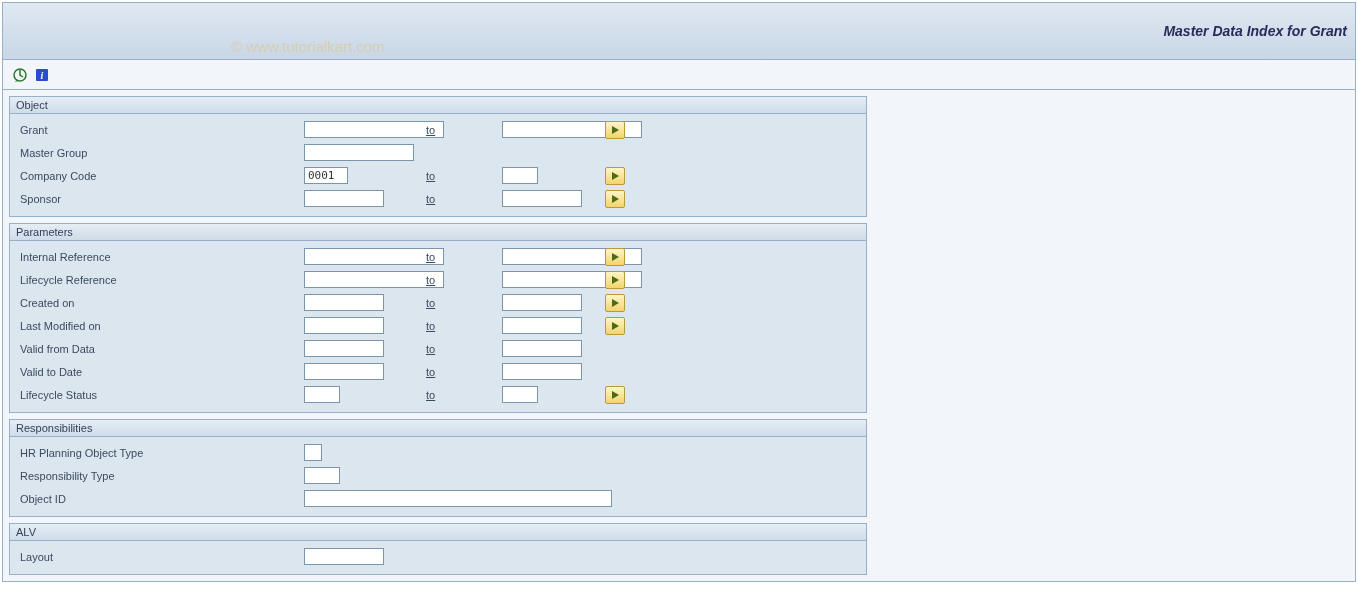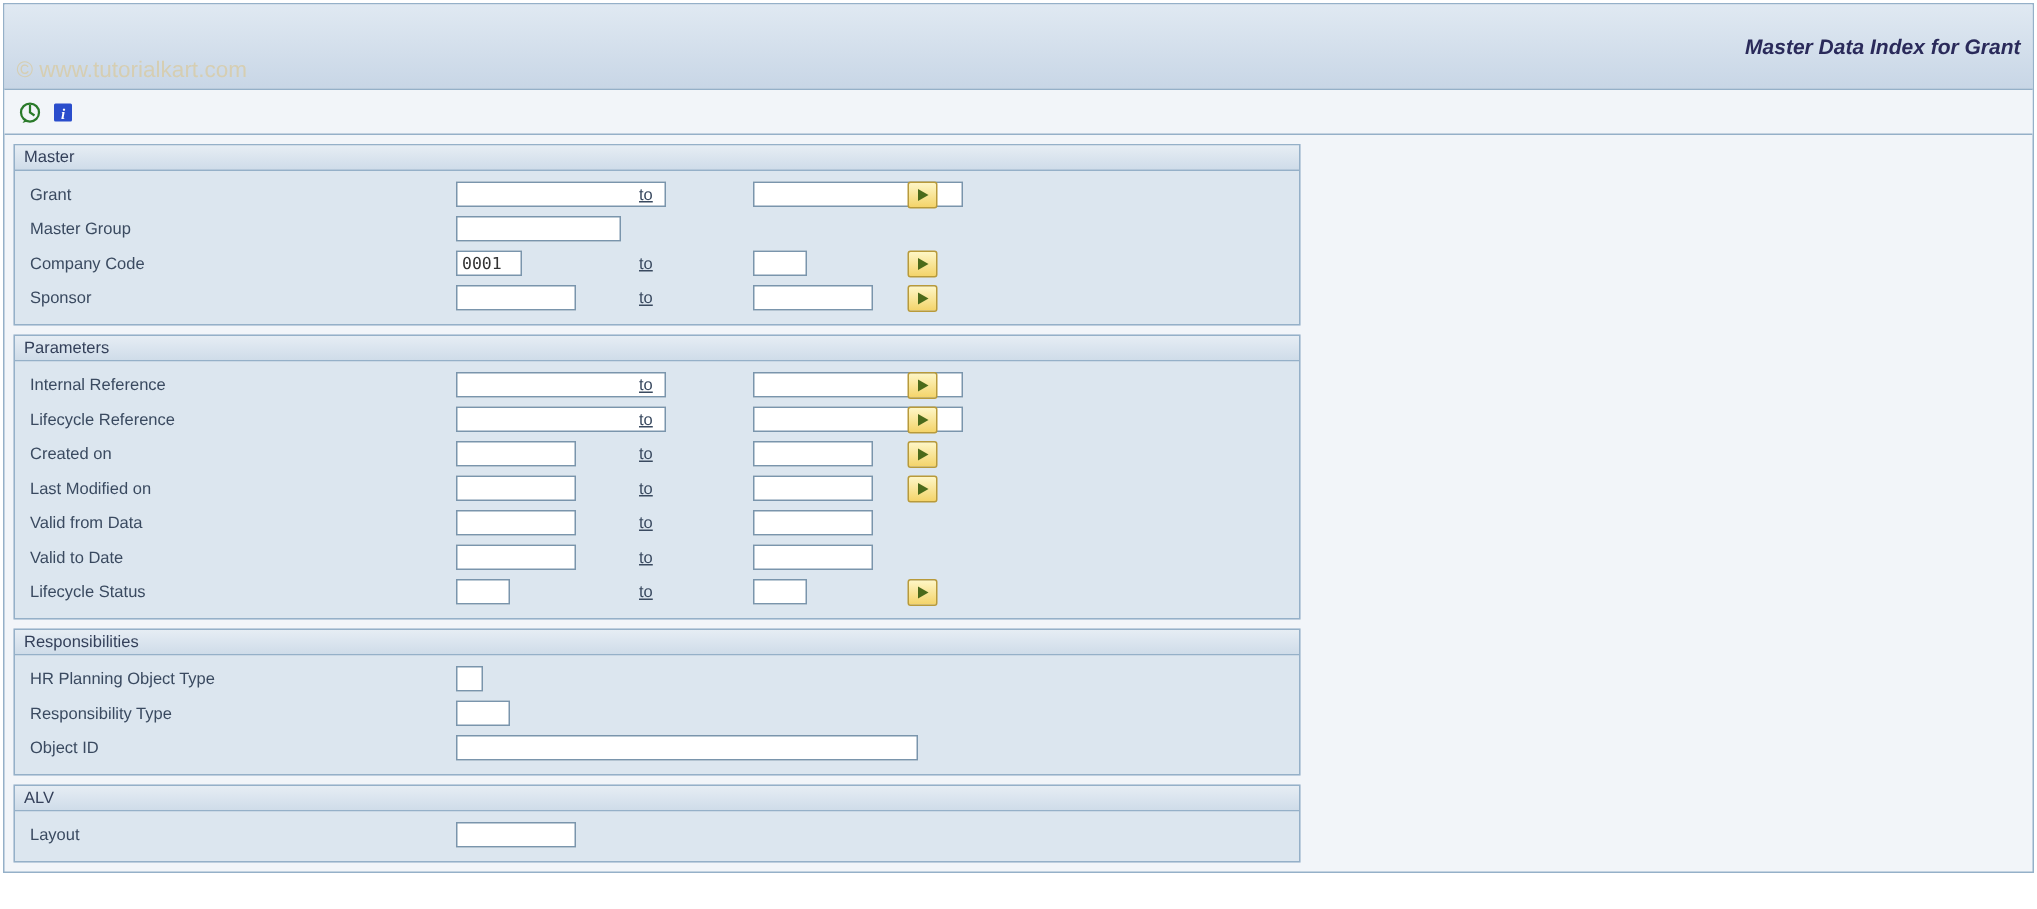--- a/index.html
+++ b/index.html
@@ -40,20 +40,21 @@
       width: 18px;
       height: 18px;
       display: inline-flex;
       align-items: center;
       justify-content: center;
       cursor: pointer;
     }
     .watermark {
       color: #d6ceb2;
       font-size: 15px;
+      margin-left: 220px;
       pointer-events: none;
       position: absolute;
       top: 38px;
     }
     .content {
       padding: 6px;
       display: flex;
       flex-direction: column;
       gap: 6px;
     }
@@ -154,21 +155,21 @@
         <rect x="1" y="1" width="12" height="12" fill="#2a4dcc" rx="1"></rect>
         <text x="7" y="11" text-anchor="middle" fill="#fff" font-size="10" font-family="serif" font-weight="bold" font-style="italic">i</text>
       </svg>
     </span>
     <span class="watermark">© www.tutorialkart.com</span>
   </div>
 
   <div class="content">
 
     <div class="group-box">
-      <div class="group-header">Master</div>
+      <div class="group-header">Object</div>
       <div class="group-body">
         <div class="form-row">
           <span class="form-label">Grant</span>
           <input class="input input-w140" style="">
           <span class="col-to-label">to</span>
           <span class="col-to-field"><input class="input input-w140" style=""></span>
           <span class="col-more"><span class="more-btn">
                 <span class="arrow-right"></span>
               </span></span>
         </div>

